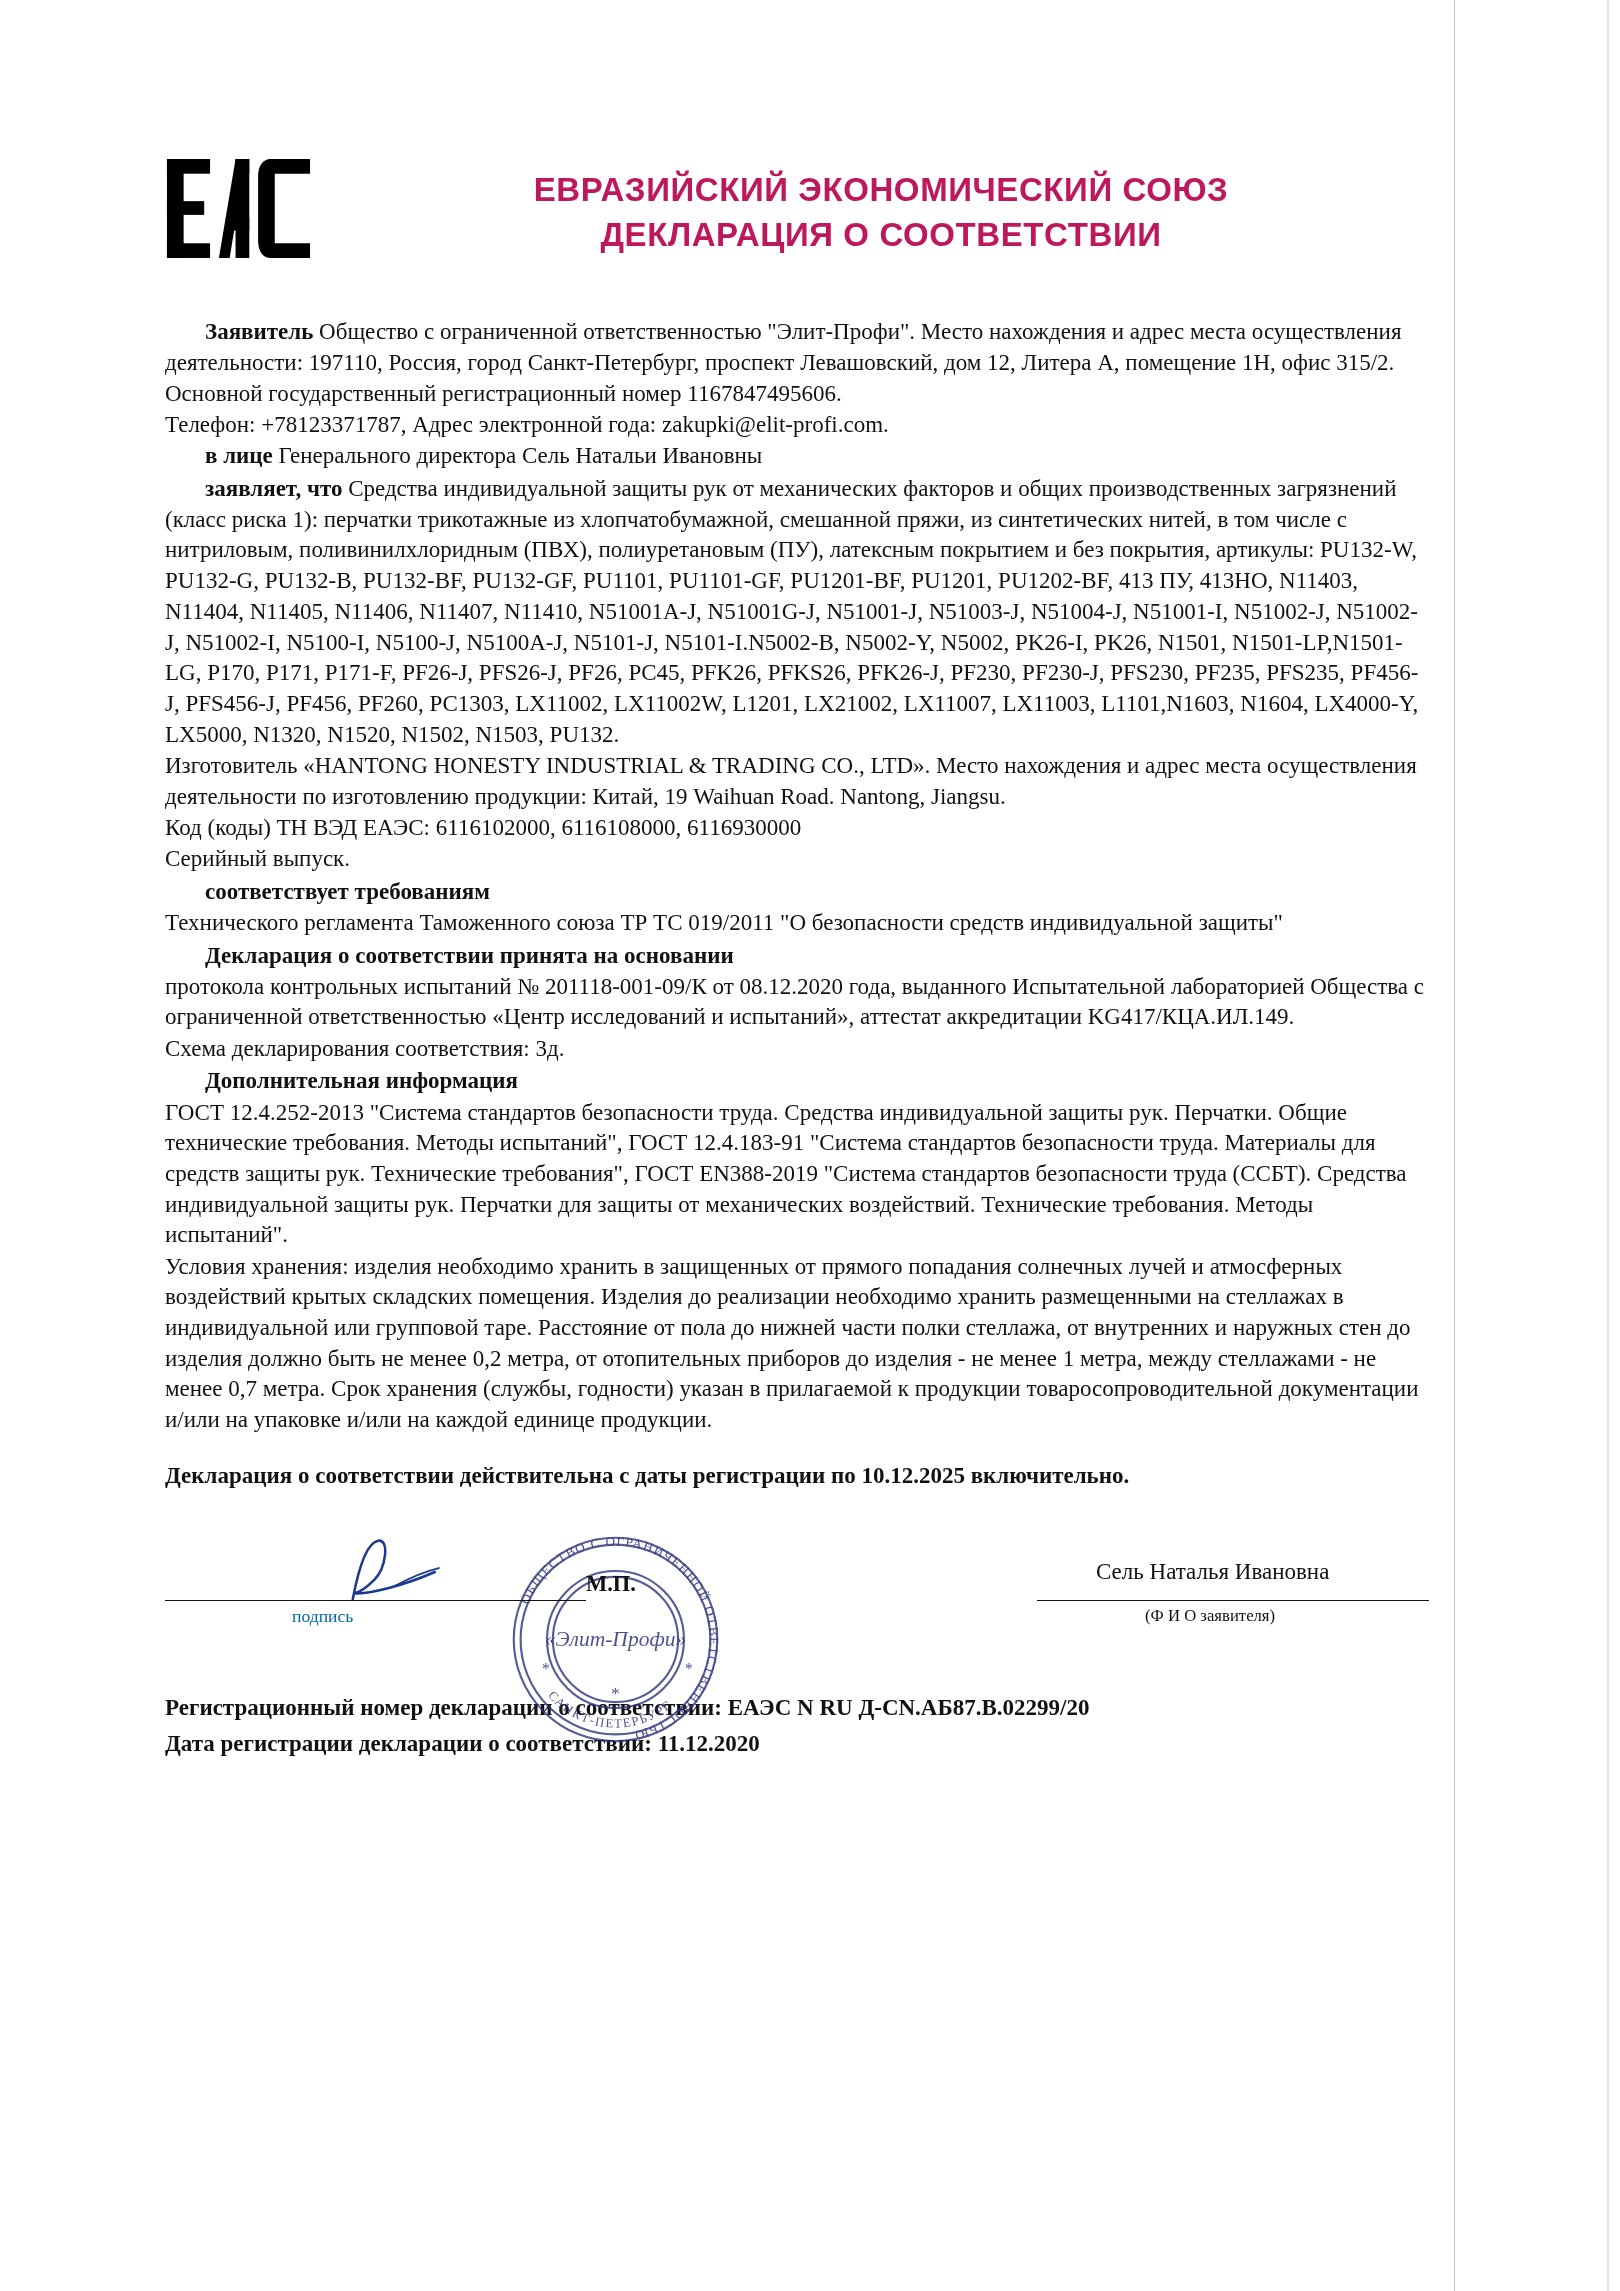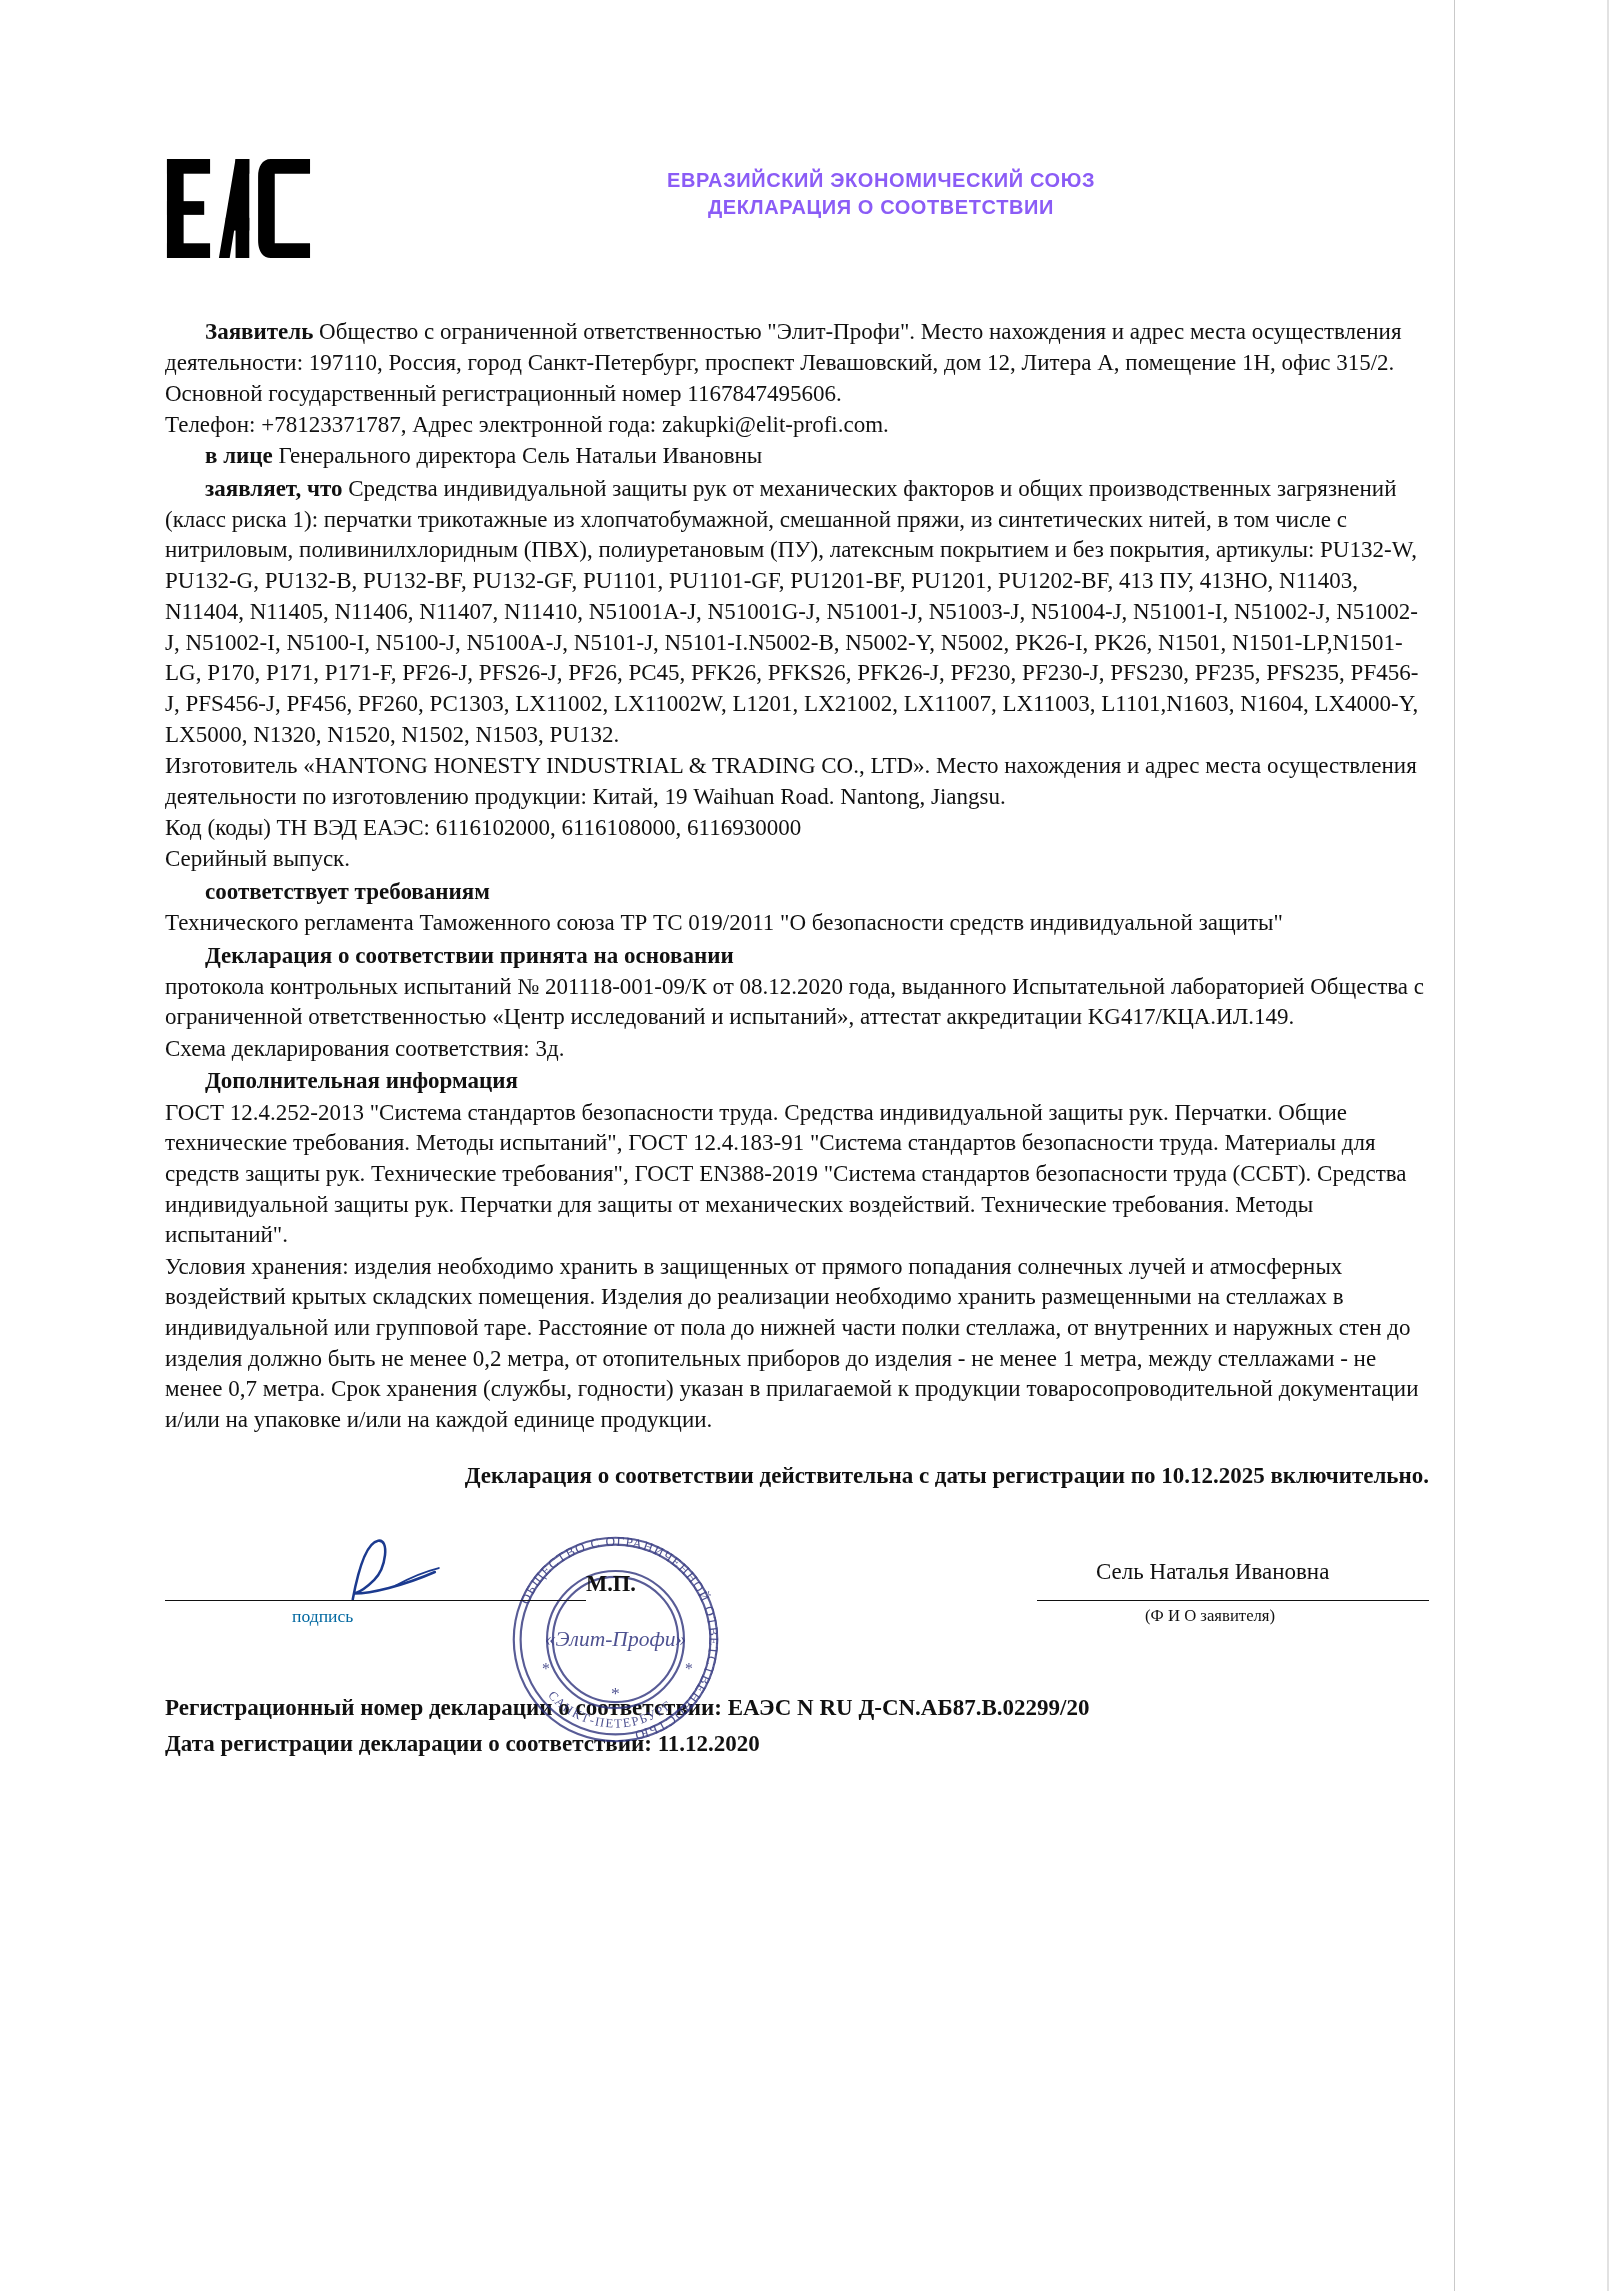--- a/index.html
+++ b/index.html
@@ -60,24 +60,24 @@
   }
   .eac-mark svg { display: block; }
   .header-titles {
     position: absolute;
     left: 265px;
     top: 19.6px;
     width: 902px;
     text-align: center;
     font-family: "Liberation Sans", sans-serif;
     font-weight: bold;
-    font-size: 20px;
+    font-size: 33px;
     letter-spacing: 0.6px;
     line-height: 1.38;
-    color: #8b5cf6;
+    color: #be185d;
   }
   
   .doc-body {
     margin-top: 43px;
     font-size: 23px;
     line-height: 1.335;
     text-align: left;
   }
   .para {
     margin: 0 0 0.5px 0;
@@ -85,21 +85,20 @@
   }
   .b { font-weight: bold; margin-left: 40px; }
   .block {
     margin-bottom: 2px;
   }
 
   .valid-line {
     margin-top: 25.5px;
     font-weight: bold;
     font-size: 23px;
-    text-align: right;
   }
 
   
   .sign-area {
     position: relative;
     margin-top: 17.6px;
     height: 147px;
   }
   .sign-rule-left {
     position: absolute;

